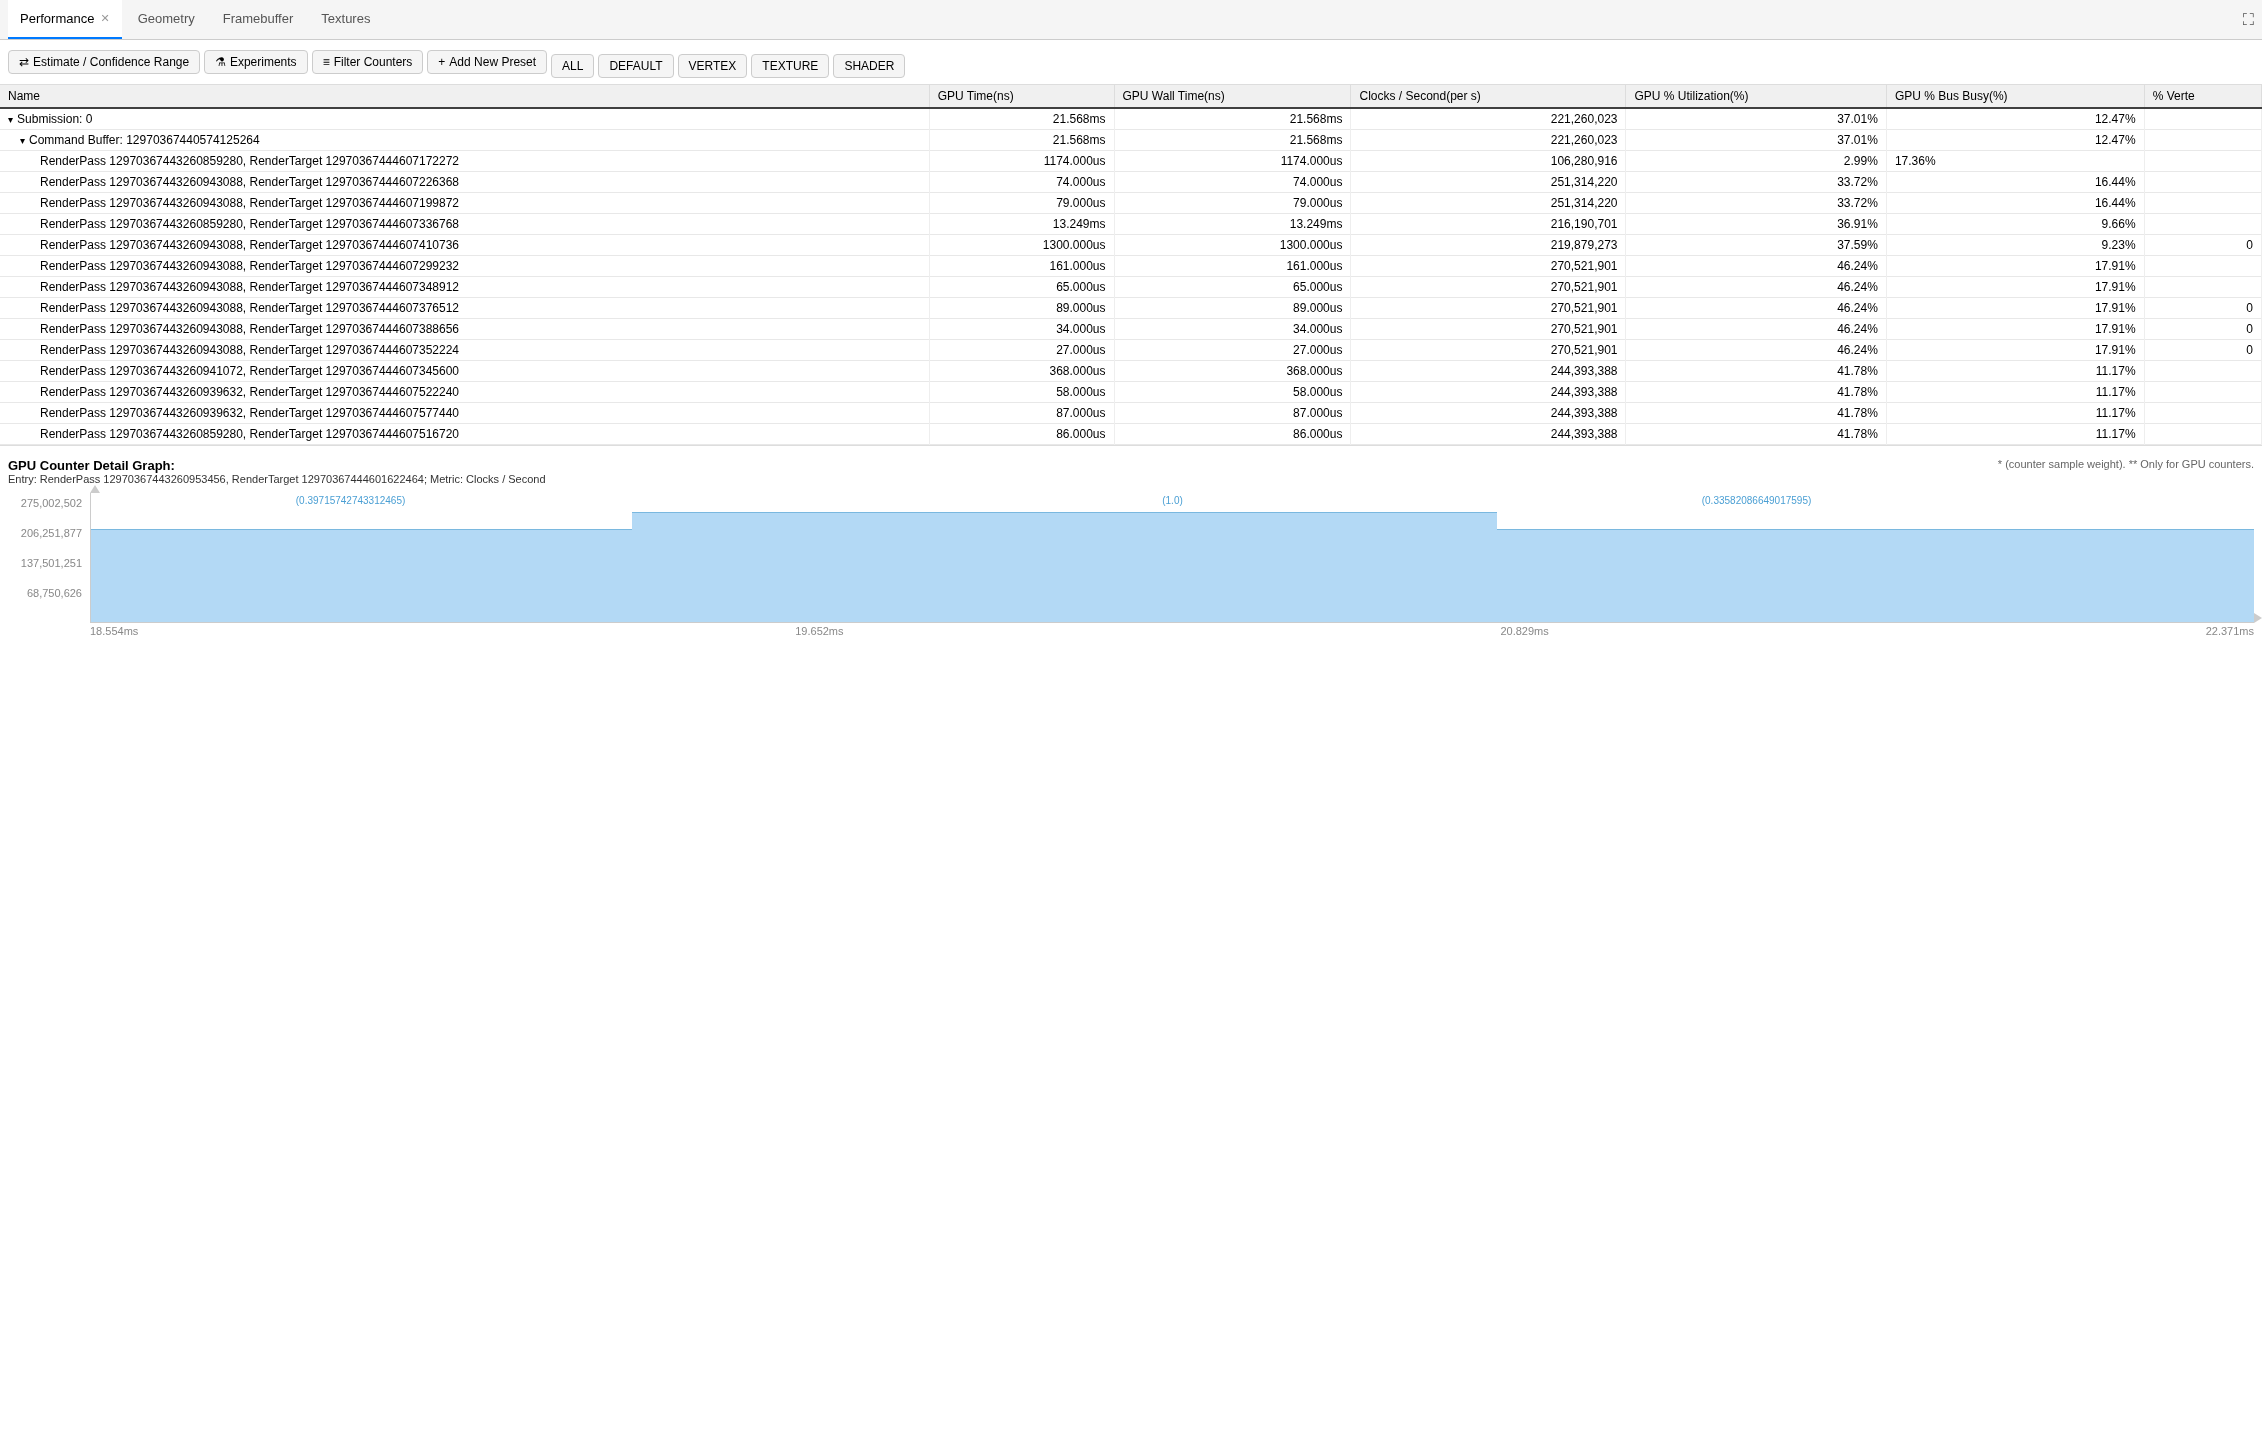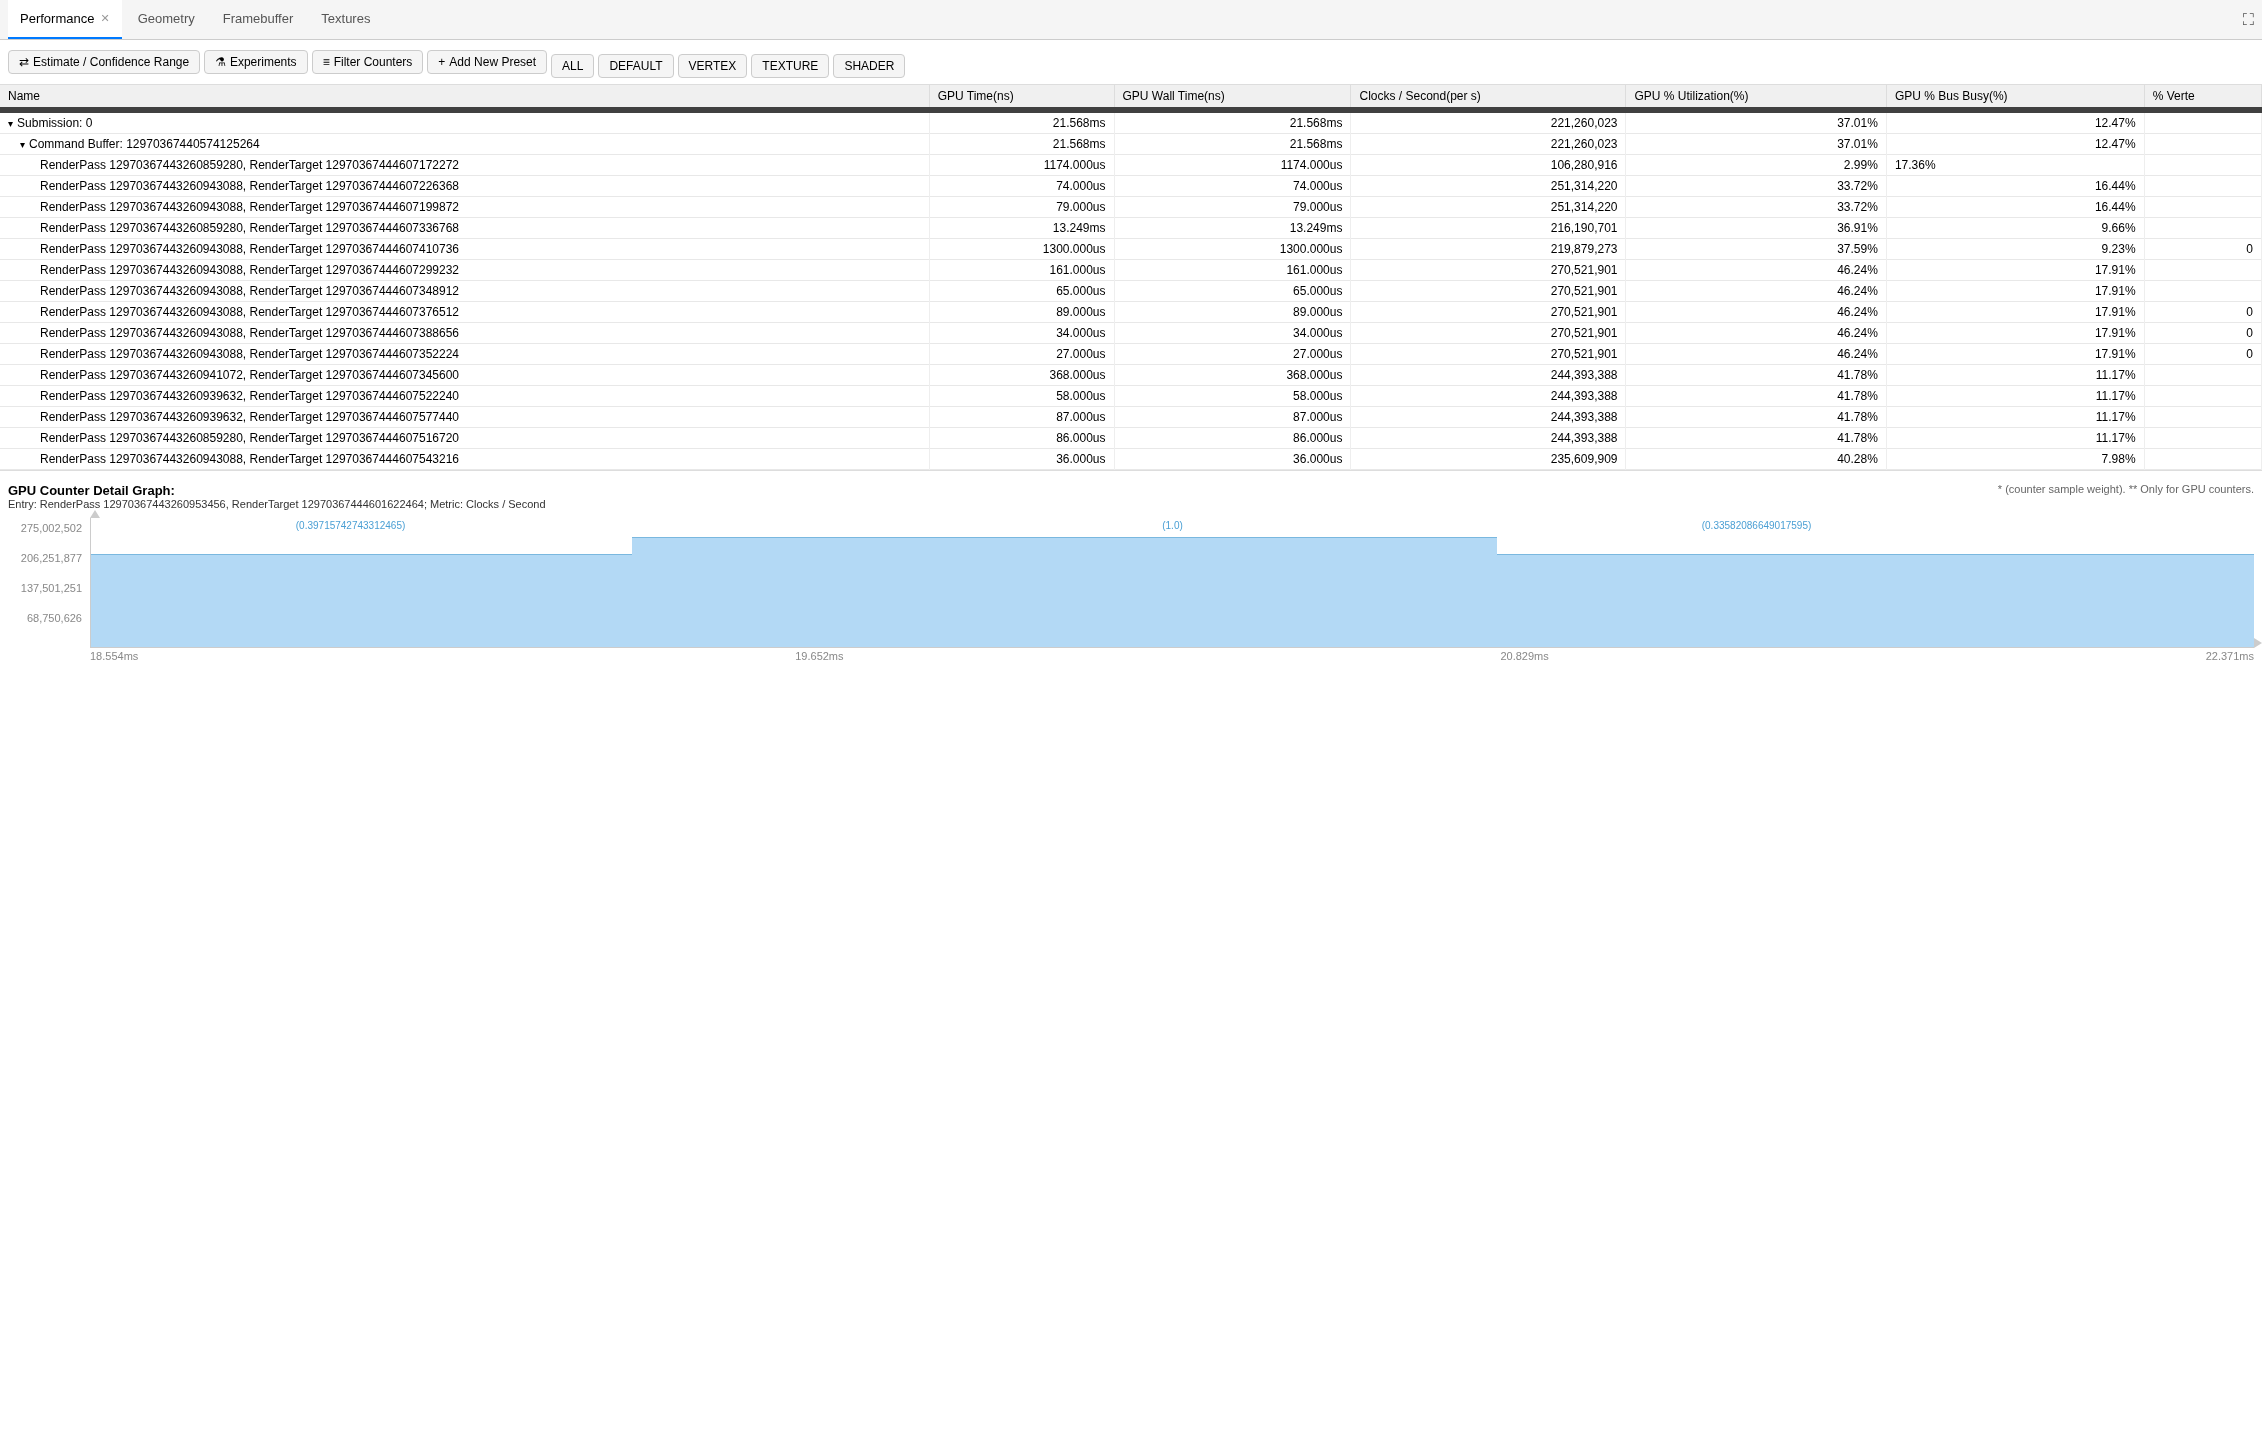--- a/index.html
+++ b/index.html
@@ -32,21 +32,21 @@
     }
     .toolbar-btn.preset-btn { font-weight: 500; }
     .filter-tag {
       padding: 4px 10px; border: 1px solid #ccc; border-radius: 4px;
       background: #f5f5f5; cursor: pointer; font-size: 12px; margin-top: 8px;
     }
 
     
     .table-container { overflow-x: auto; overflow-y: auto; max-height: 420px; }
     table { width: 100%; border-collapse: collapse; font-size: 12px; }
-    thead tr { background: #0369a1; border-bottom: 6px solid #404040; }
+    thead tr { background: #0369a1; border-bottom: 2px solid #404040; }
     thead th {
       text-align: left; padding: 4px 8px; font-weight: 500;
       border-right: 1px solid #ddd; white-space: nowrap; position: sticky; top: 0;
       background: #f0f0f0; z-index: 1;
     }
     tbody tr { border-bottom: 1px solid #e8e8e8; }
     tbody tr.selected { background: #1a73e8 !important; color: #fff; }
     tbody td { padding: 3px 8px; white-space: nowrap; border-right: 1px solid #eee; }
     .indent-1 { padding-left: 20px; }
     .indent-2 { padding-left: 40px; }
@@ -281,29 +281,20 @@
         </tr>
         <tr>
           <td class="indent-2">RenderPass 12970367443260859280, RenderTarget 12970367444607516720</td>
           <td style="text-align: right;">86.000us</td>
           <td style="text-align: right;">86.000us</td>
           <td style="text-align: right;">244,393,388</td>
           <td style="text-align: right;">41.78%</td>
           <td style="text-align: right;">11.17%</td>
           <td style="text-align: right;"></td>
         </tr>
-        <tr>
-          <td class="indent-2">RenderPass 12970367443260943088, RenderTarget 12970367444607543216</td>
-          <td style="text-align: right;">36.000us</td>
-          <td style="text-align: right;">36.000us</td>
-          <td style="text-align: right;">235,609,909</td>
-          <td style="text-align: right;">40.28%</td>
-          <td style="text-align: right;">7.98%</td>
-          <td style="text-align: right;"></td>
-        </tr>
       </tbody>
   </table>
 </div>
 
 <div class="chart-section clearfix">
   <div>
     <strong class="chart-title">GPU Counter Detail Graph:</strong>
     <span class="chart-note">* (counter sample weight). ** Only for GPU counters.</span>
   </div>
   <div class="chart-entry">Entry: RenderPass 12970367443260953456, RenderTarget 12970367444601622464; Metric: Clocks / Second</div>

